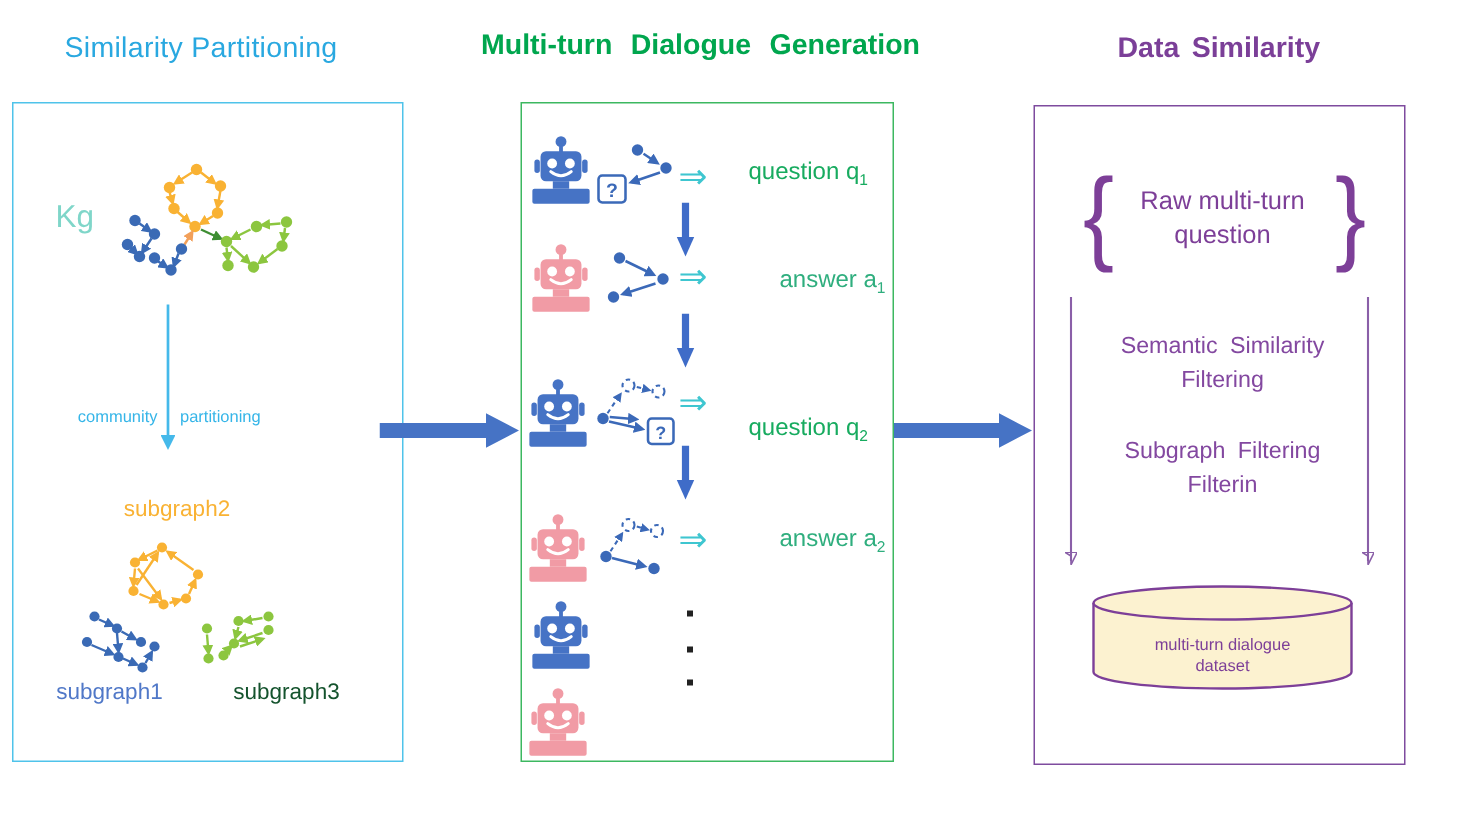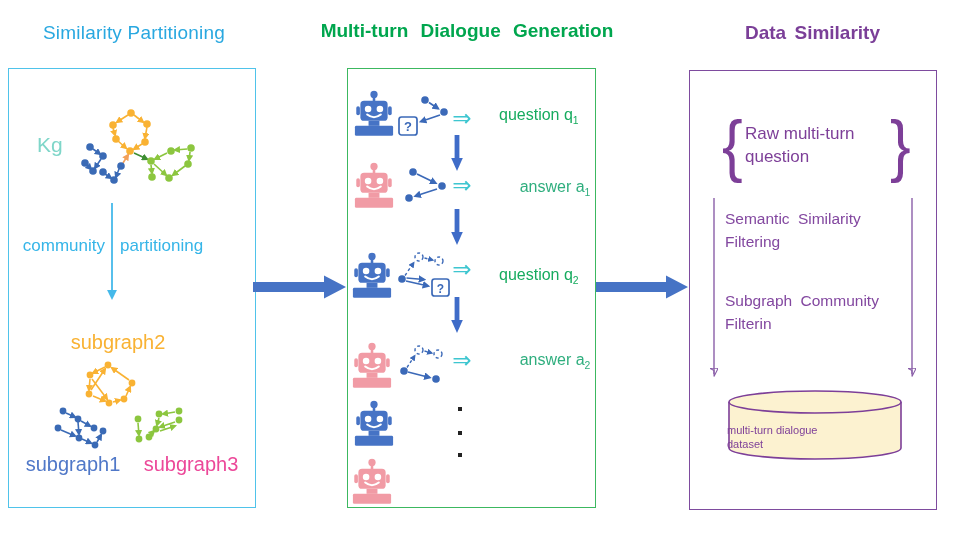--- a/index.html
+++ b/index.html
@@ -4,38 +4,38 @@
 <style>
   html,body{margin:0;padding:0;background:#fff;}
   .canvas{position:relative;width:977px;height:549px;background:#fff;
           font-family:"Liberation Sans",sans-serif;overflow:hidden;}
   .abs{position:absolute;}
   .title{position:absolute;text-align:center;font-size:19px;white-space:nowrap;}
   .title-left{left:14px;top:22px;width:240px;color:#29a8e0;font-weight:500;letter-spacing:.2px;}
   .title-mid{left:317px;top:20px;width:300px;color:#00a64e;font-weight:700;word-spacing:7px;}
   .title-right{left:689px;top:22px;width:247px;color:#7b3f98;font-weight:700;word-spacing:3px;}
   .panel{position:absolute;background:#fff;}
-  .panel-left{left:8px;top:68px;width:246px;height:438px;border:1.5px solid #4fc3ea;}
+  .panel-left{left:8px;top:68px;width:246px;height:438px;border:1.5px solid #4fc3ea;padding-left:13px;}
   .panel-mid{left:347px;top:68px;width:247px;height:438px;border:1.5px solid #3cb860;}
   .panel-right{left:689px;top:70px;width:246px;height:438px;border:1.5px solid #7e4b9e;}
   .kg-label{left:28px;top:64px;font-size:21px;color:#7fd6c9;}
-  .cyan-lab{color:#35b5e8;font-size:17px;white-space:nowrap;}
-  .sg-lab{font-size:20px;text-align:center;white-space:nowrap;}
+  .cyan-lab{color:#35b5e8;font-size:11px;white-space:nowrap;margin-top:36px;}
+  .sg-lab{font-size:15px;text-align:center;white-space:nowrap;}
   .robot{position:absolute;width:40px;height:50px;}
   .minigraph{position:absolute;color:#3b69b8;}
   .dbl-arrow{position:absolute;left:98px;width:32px;text-align:center;
              font-size:23px;color:#3ec6d0;line-height:26px;
              font-family:"DejaVu Sans",sans-serif;}
   .qa-label{position:absolute;left:135px;width:112px;font-size:16px;line-height:16px;white-space:nowrap;margin-left:16px;}
   .q-col{color:#17ab5f;} .a-col{color:#2fae7e;text-align:center;}
   .downarrow{position:absolute;left:102px;width:14px;height:37px;color:#3f6cc8;}
   .dot{position:absolute;left:110px;width:3.5px;height:3.5px;background:#222;}
   .brace{position:absolute;top:38px;font-size:62px;line-height:72px;color:#7d3f98;
          transform:scaleY(1.12);font-weight:400;}
-  .purple-txt{position:absolute;color:#7d3f98;}
+  .purple-txt{position:absolute;text-align:center;color:#7d3f98;}
   .raw-txt{left:55px;top:52px;width:140px;font-size:17px;line-height:1.35;}
   .filter-txt{left:35px;width:180px;font-size:15.5px;line-height:1.5;color:#8348a0;word-spacing:4px;}
   .cyl-txt{left:37px;top:352px;width:176px;font-size:11px;line-height:1.3;}
   .bigarrow{position:absolute;width:94px;height:26px;color:#4673c5;}
   sub{font-size:.65em;}
   svg{display:block;}
 </style>
 </head>
 <body>
 
@@ -247,21 +247,21 @@
         <circle cx="170" cy="351" r="3.4"></circle>
           <circle cx="130" cy="370" r="3.4"></circle>
         <circle cx="140" cy="368" r="3.4"></circle>
       </g>
     </svg>
     <div class="abs kg-label">Kg</div>
     <div class="abs cyan-lab" style="left:0;top:167px;width:96px;text-align:right">community</div>
     <div class="abs cyan-lab" style="left:111px;top:167px">partitioning</div>
     <div class="abs sg-lab" style="left:59px;top:262px;width:100px;color:#f9b233">subgraph2</div>
     <div class="abs sg-lab" style="left:14px;top:384px;width:100px;color:#5078c8">subgraph1</div>
-    <div class="abs sg-lab" style="left:130px;top:384px;width:104px;color:#ec4899">subgraph3</div>
+    <div class="abs sg-lab" style="left:130px;top:384px;width:104px;color:#14532d">subgraph3</div>
   </div>
 
   <svg class="bigarrow" style="left:253px;top:274px" viewBox="0 0 94 26">
       <use href="#sym-bigarrow"></use>
     </svg>
   <svg class="bigarrow" style="left:595px;top:274px" viewBox="0 0 94 26">
       <use href="#sym-bigarrow"></use>
     </svg>
 
   <div class="panel panel-mid" style="overflow:visible">
@@ -290,21 +290,21 @@
         <use href="#sym-down"></use>
       </svg>
 
     <svg class="robot" style="left:4px;top:182px;color:#4673c5" viewBox="0 0 44 52">
         <use href="#sym-robot"></use>
       </svg>
     <svg class="minigraph" style="left:46px;top:180px" width="60" height="50" viewBox="0 0 60 50">
         <use href="#sym-dqgraph"></use>
       </svg>
     <div class="dbl-arrow" style="top:187px">⇒</div>
-    <div class="qa-label q-col" style="top:198px"><span>question q</span><sub>2</sub></div>
+    <div class="qa-label q-col" style="top:209px"><span>question q</span><sub>2</sub></div>
     <svg class="downarrow" style="top:228px" viewBox="0 0 14 37">
         <use href="#sym-down"></use>
       </svg>
 
     <svg class="robot" style="left:4px;top:272px;color:#f19ba5" viewBox="0 0 44 52">
         <use href="#sym-robot"></use>
       </svg>
     <svg class="minigraph" style="left:48px;top:274px" width="55" height="45" viewBox="0 0 55 45">
         <use href="#sym-dagraph"></use>
       </svg>
@@ -328,26 +328,26 @@
     <div class="purple-txt raw-txt">
       <div>Raw multi-turn</div>
       <div>question</div>
     </div>
     <svg class="abs" style="left:18px;top:125px" width="12" height="190" viewBox="0 0 12 190">
       <line x1="6" y1="2" x2="6" y2="178" stroke="#8a5fa8" stroke-width="1.4" marker-end="url(#mP)"></line>
     </svg>
     <svg class="abs" style="left:216px;top:125px" width="12" height="190" viewBox="0 0 12 190">
       <line x1="6" y1="2" x2="6" y2="178" stroke="#8a5fa8" stroke-width="1.4" marker-end="url(#mP)"></line>
     </svg>
-    <div class="purple-txt filter-txt" style="top:136px">
+    <div class="purple-txt filter-txt" style="top:148px">
       <div>Semantic Similarity</div>
       <div>Filtering</div>
     </div>
     <div class="purple-txt filter-txt" style="top:218px">
-      <div>Subgraph Community</div>
+      <div>Subgraph Filtering</div>
       <div>Filterin</div>
     </div>
     <svg class="abs" style="left:37px;top:318px" width="176" height="72" viewBox="0 0 176 72">
       <path d="M2,13 L2,59 A86,11 0 0 0 174,59 L174,13" fill="#fcf2d0" stroke="#7d3f98" stroke-width="1.6"></path>
       <ellipse cx="88" cy="13" rx="86" ry="11" fill="#fcf2d0" stroke="#7d3f98" stroke-width="1.6"></ellipse>
     </svg>
     <div class="purple-txt cyl-txt">
       <div>multi-turn dialogue</div>
       <div>dataset</div>
     </div>

